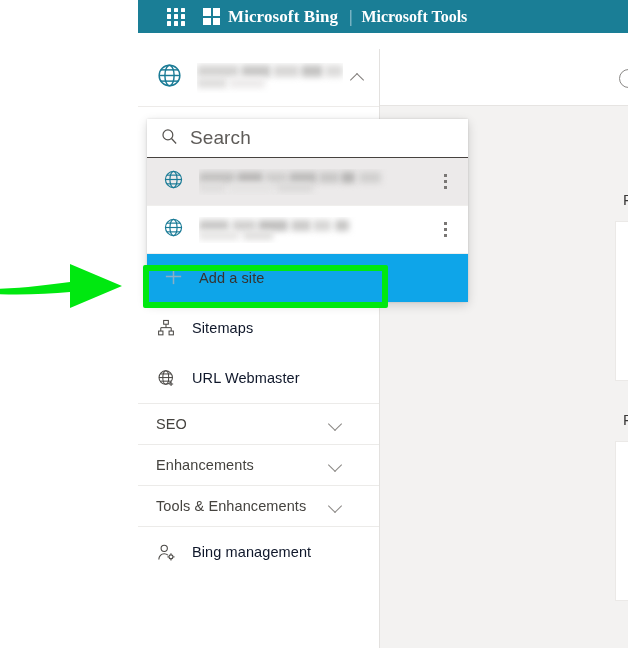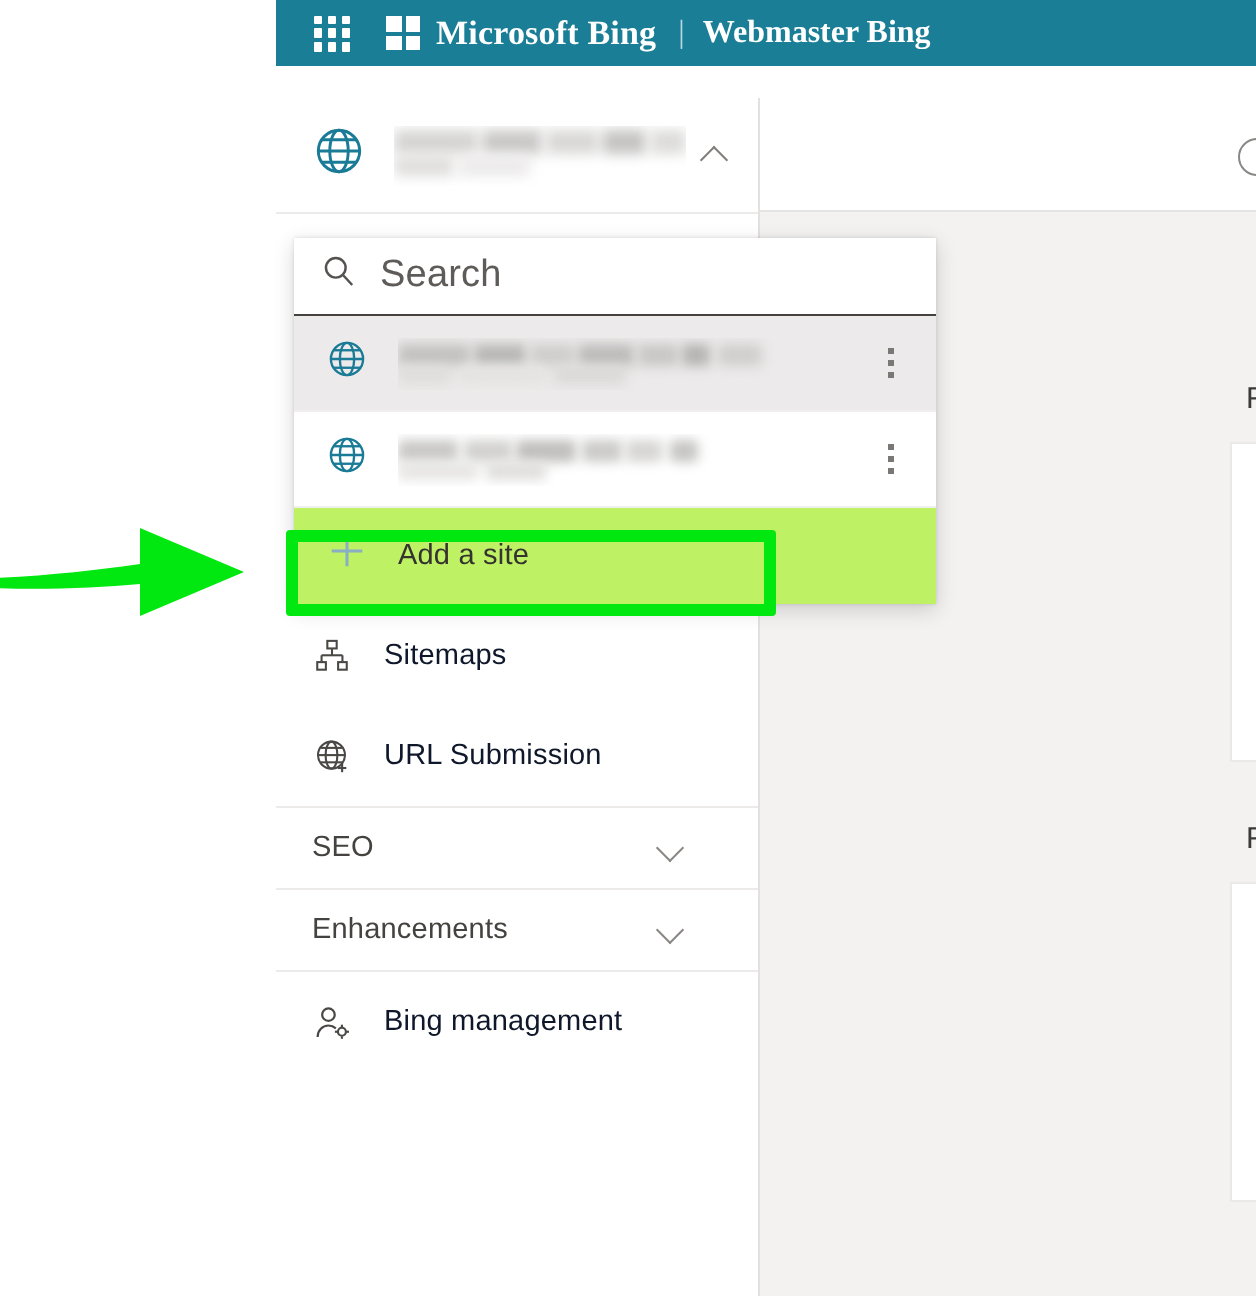--- a/index.html
+++ b/index.html
@@ -32,21 +32,21 @@
 
   
   .topbar {
     position: absolute;
     left: 138px; top: 0;
     width: 490px; height: 33px;
     background: #1a7e96;
     display: flex;
     align-items: center;
     box-sizing: border-box;
-    padding-left: 19px;
+    padding-left: 29px;
   }
   .waffle {
     width: 18px; height: 18px;
     display: grid;
     grid-template-columns: repeat(3, 1fr);
     grid-template-rows: repeat(3, 1fr);
     gap: 2.5px;
     margin-right: 18px;
     flex: 0 0 auto;
     cursor: pointer;
@@ -309,21 +309,21 @@
     background: #7a7775;
     display: block;
   }
   .dd-add {
     display: flex;
     align-items: center;
     height: 48px;
     padding: 0 16px;
     box-sizing: border-box;
     cursor: pointer;
-    background: #bef264;
+    background: #0ea5e9;
   }
   .dd-add .plus { flex: 0 0 auto; margin-right: 15px; }
   .dd-add .lbl {
     font-size: 14.5px;
     color: #35332f;
     letter-spacing: 0.1px;
   }
 
   
   .green-box {
@@ -374,21 +374,21 @@
         <i></i>
     </div>
     <div class="ms-logo">
       <i></i>
         <i></i>
         <i></i>
         <i></i>
     </div>
     <span class="brand-bing">Microsoft Bing</span>
     <span class="brand-sep">|</span>
-    <span class="brand-product">Webmaster Bing</span>
+    <span class="brand-product">Microsoft Tools</span>
   </div>
 
   <div class="sidebar">
 
     <div class="site-selector">
       <span class="globe-teal">
         <svg width="27" height="27" viewBox="0 0 24 24" fill="none" stroke="#1a7b96" stroke-width="1.3">
           <circle cx="12" cy="12" r="9.2"></circle>
           <ellipse cx="12" cy="12" rx="4.1" ry="9.2"></ellipse>
           <line x1="2.8" y1="12" x2="21.2" y2="12"></line>
@@ -430,33 +430,37 @@
         <svg width="19" height="19" viewBox="0 0 20 20" fill="none" stroke="#4a4845" stroke-width="1.1">
           <circle cx="9.2" cy="9" r="7.1"></circle>
           <ellipse cx="9.2" cy="9" rx="3.1" ry="7.1"></ellipse>
           <line x1="2.1" y1="9" x2="16.3" y2="9"></line>
           <line x1="3.6" y1="5.2" x2="14.8" y2="5.2"></line>
           <line x1="3.6" y1="12.8" x2="14.8" y2="12.8"></line>
           <line x1="14.8" y1="13.6" x2="14.8" y2="18"></line>
           <line x1="12.6" y1="15.8" x2="17" y2="15.8"></line>
         </svg>
       </span>
-      <span class="lbl">URL Submission</span>
+      <span class="lbl">URL Webmaster</span>
     </div>
 
     <div class="nav-section">
       <span class="lbl">SEO</span>
       <span class="chev-down"></span>
     </div>
 
     <div class="nav-section">
       <span class="lbl">Enhancements</span>
       <span class="chev-down"></span>
     </div>
 
+    <div class="nav-section">
+      <span class="lbl">Tools &amp; Enhancements</span>
+      <span class="chev-down"></span>
+    </div>
 
 
     <div class="nav-divider"></div>
 
     <div class="nav-item">
       <span class="ico">
         <svg width="19" height="19" viewBox="0 0 20 20" fill="none" stroke="#4a4845" stroke-width="1.15">
           <circle cx="7.6" cy="5.6" r="3.3"></circle>
           <path d="M1.9 17.4c0-3.5 2.6-6.1 5.7-6.1 1.5 0 2.9.6 3.9 1.5"></path>
           <circle cx="14.7" cy="14.6" r="2.1"></circle>

